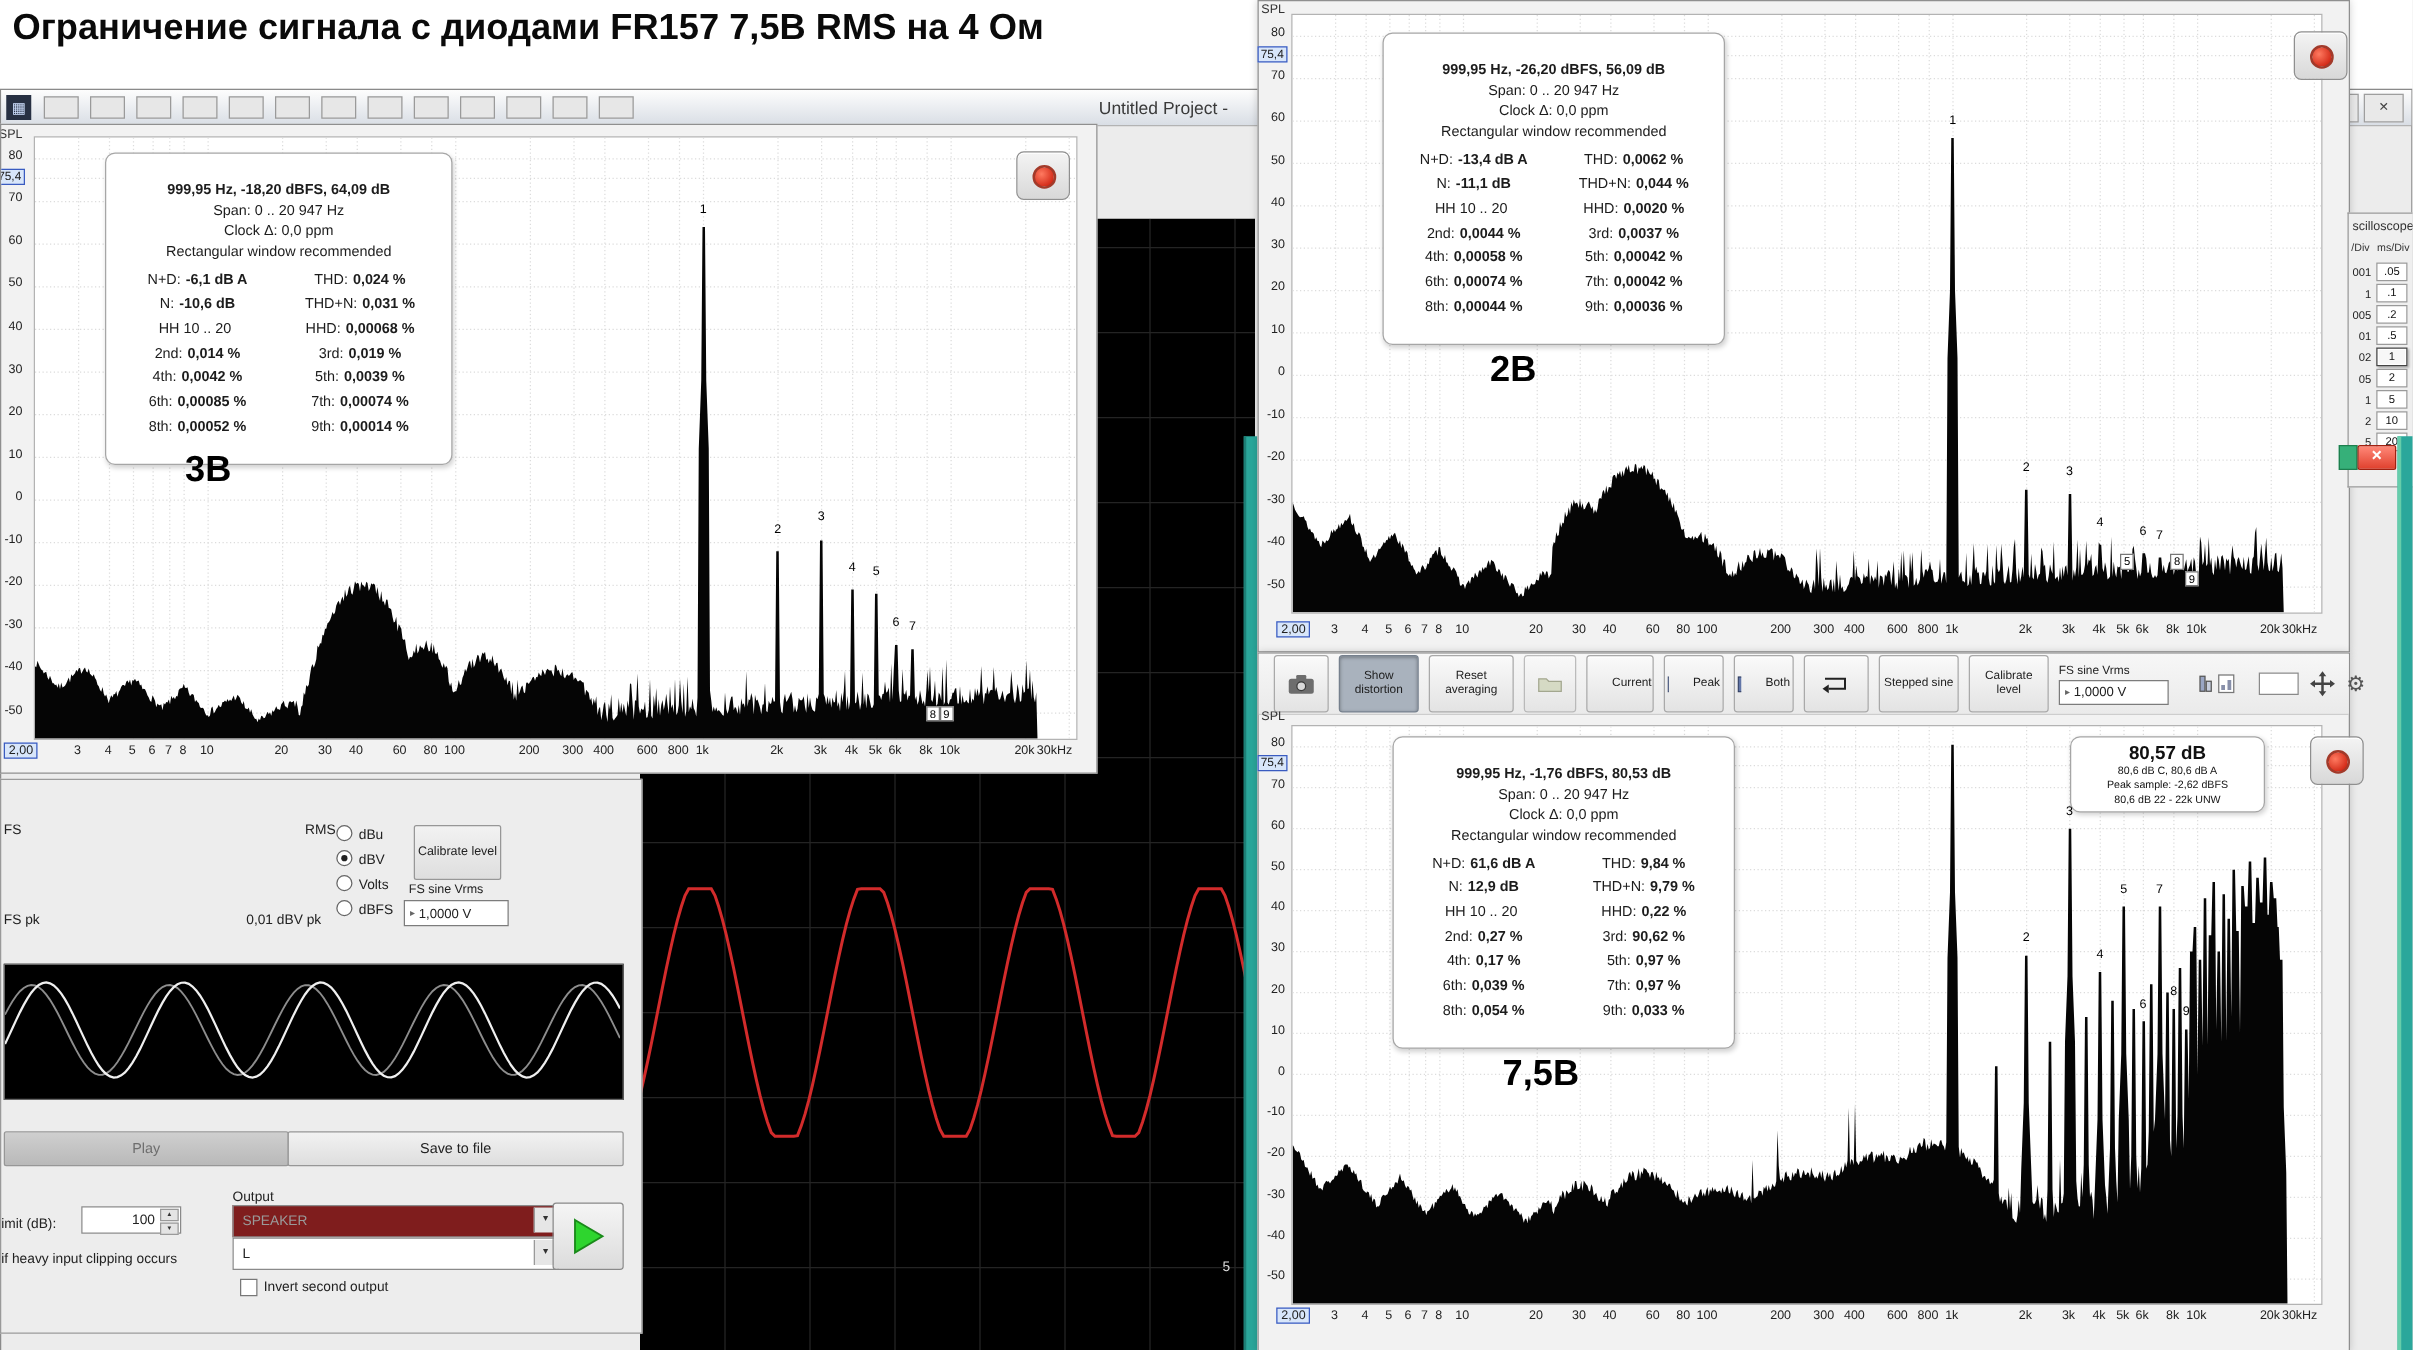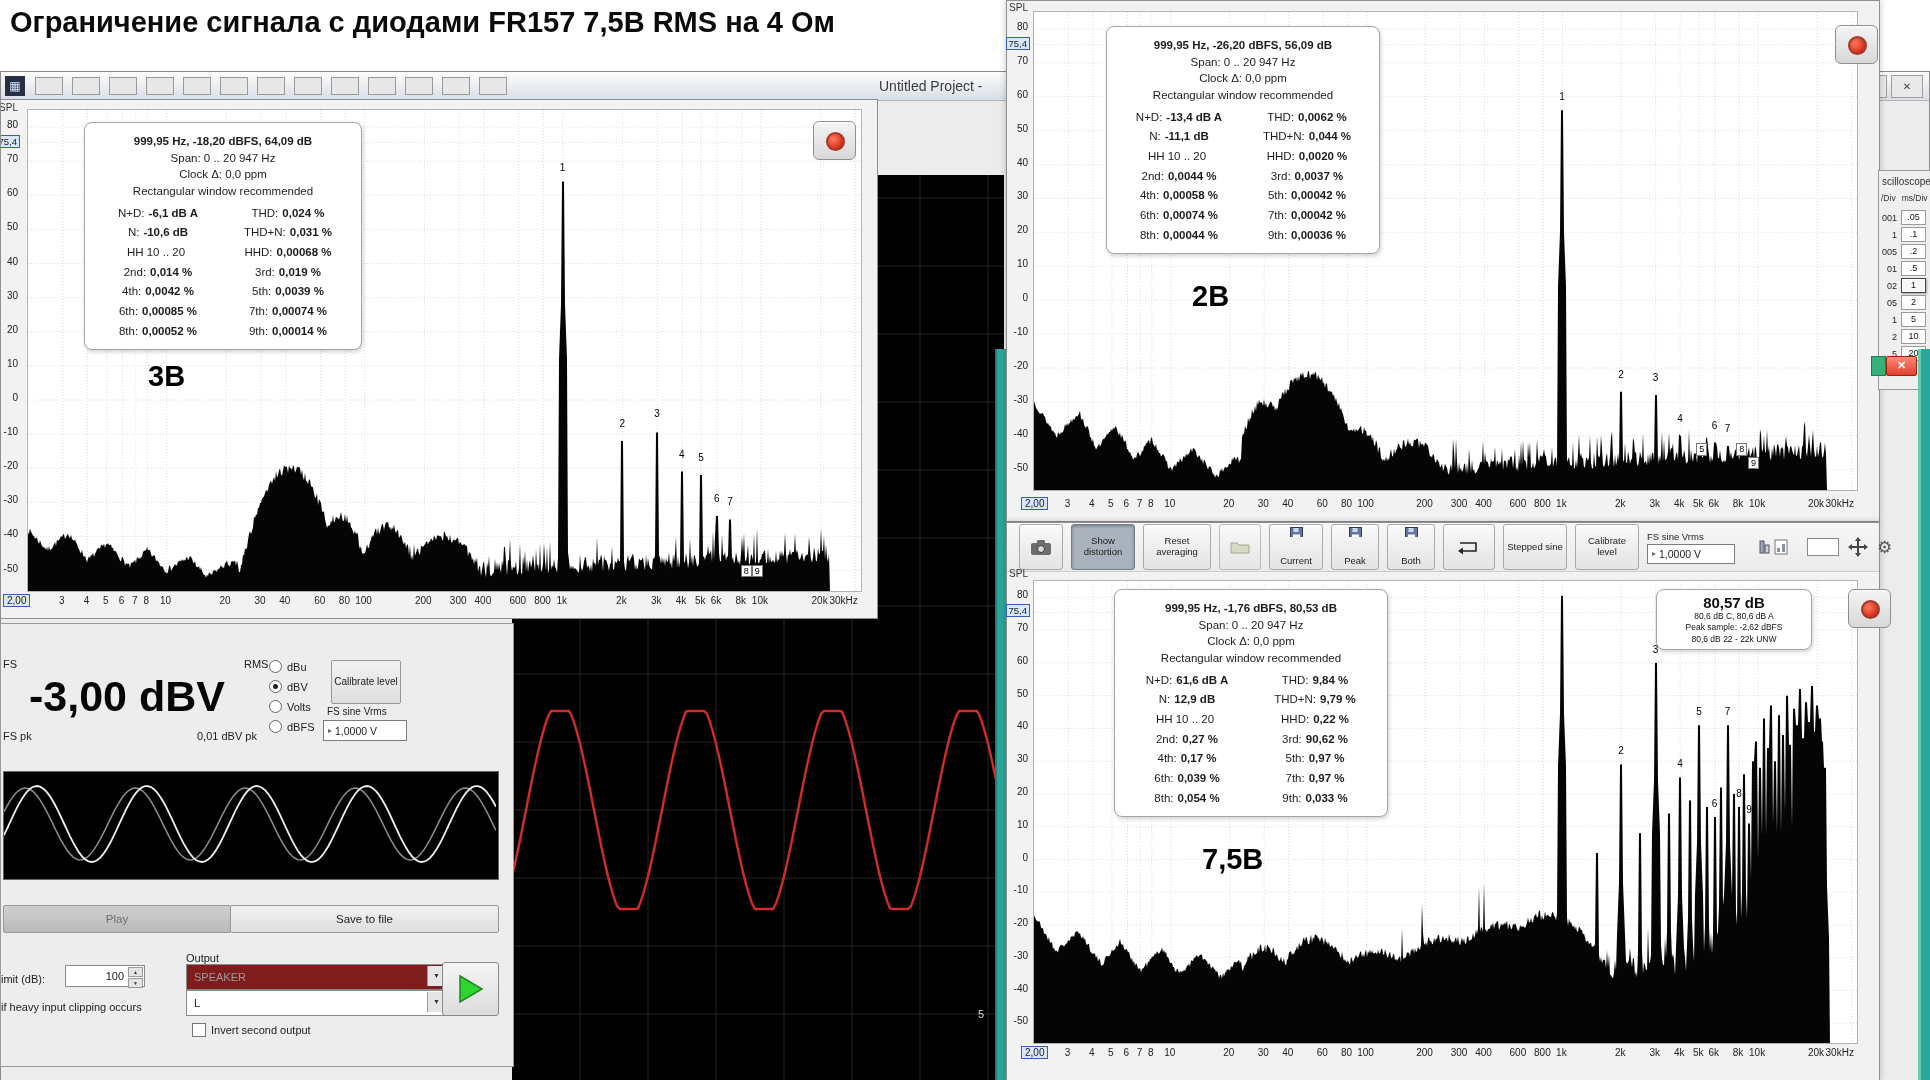--- a/index.html
+++ b/index.html
@@ -50,21 +50,21 @@
   #win-v2 .x-axis{left:26px;top:494px;width:823px;height:20px}
   #win-v75 .x-axis{left:26px;top:521px;width:823px;height:20px}
   .xtick{position:absolute;top:3px;transform:translateX(-50%);white-space:nowrap}
   .xtick.last{transform:translateX(-88%)}
   .xstart{position:absolute;top:2px;border:1px solid #3a5bc0;background:#d8e6fa;padding:0 3px;font-size:10px}
   #win-v3 .xstart{left:-24px}#win-v2 .xstart,#win-v75 .xstart{left:-12px}
   .pk{position:absolute;font-size:10px;color:#000;white-space:nowrap}
   .pk.boxed{background:#fff;border:1px solid #777;font-size:9px;padding:0 2px;line-height:1.15}
   
   .infobox{position:absolute;background:#fff;border:1px solid #a6a6a6;border-radius:8px;box-shadow:1px 2px 4px rgba(0,0,0,.18);
-           padding:10px 8px;font-size:11.5px;line-height:1.45;text-align:center;color:#1c1c1c}
+           padding:21px 8px;font-size:11.5px;line-height:1.45;text-align:center;color:#1c1c1c}
   .ib-head{font-weight:700;white-space:nowrap}
   .ib-line{white-space:nowrap}
   .ib-rows{display:grid;grid-template-columns:1fr 1fr;row-gap:3px;margin-top:5px}
   .ib-cell{white-space:nowrap}
   .ib-cell b{margin-left:4px}
   #win-v3 .infobox{left:56px;top:12px;width:260px}
   #win-v2 .infobox{left:72px;top:14px;width:256px}
   #win-v75 .infobox{left:80px;top:8px;width:256px}
   .levelbox{position:absolute;background:#fff;border:1px solid #a6a6a6;border-radius:8px;box-shadow:1px 2px 4px rgba(0,0,0,.18);
             text-align:center;padding:4px 6px;color:#111}
@@ -84,21 +84,21 @@
   #win-v3 .rec-btn{left:812px;top:21px}
   #win-v2 .rec-btn{left:828px;top:24px}
   #rec-v75{left:1848px;top:589px}
   
   .an-toolbar{position:absolute;left:0;top:0;right:0;height:48px;display:flex;align-items:center;gap:8px;padding-left:12px;
               background:linear-gradient(#f7f7f7,#eaeaea);border-bottom:1px solid #cdcdcd}
   .tbtn{height:40px;border:1px solid #a9a9a9;border-radius:3px;background:linear-gradient(#fafafa,#e3e3e3);
         display:flex;align-items:center;justify-content:center;text-align:center;font-size:9.5px;line-height:1.15;
         color:#1c1c1c;padding:2px;box-shadow:inset 0 1px 0 #fff;flex:0 0 auto}
   .tbtn.pressed{background:#a9b2bd;border:1px solid #76808d;box-shadow:inset 0 1px 3px rgba(0,0,0,.35)}
-  .tbtn.save{flex-direction:column;gap:19px}
+  .tbtn.save{flex-direction:row;gap:19px}
   .fs-group{width:104px;flex:0 0 auto}
   .fs-label{font-size:9.5px;color:#222;margin-bottom:2px}
   .fs-input{width:78px;height:18px;background:#fff;border:1px solid #7c7c7c;display:flex;align-items:center;gap:3px;
             font-size:10.5px;padding:0 4px}
   .fs-flag{font-size:8px;color:#666}
   .whitebox{width:30px;height:16px;background:#fff;border:1px solid #8a8a8a;flex:0 0 auto}
   .gearicon{font-size:17px;color:#555;flex:0 0 auto}
   .moveicon,.meters{flex:0 0 auto;display:flex;align-items:center}
   
   #gen-pan{position:absolute;left:0;top:623px;width:512px;height:442px;background:#ededed;border:1px solid #9a9a9a;overflow:hidden}
@@ -324,21 +324,20 @@
       <span class="xtick" style="left: 713.7px;">8k</span>
       <span class="xtick" style="left: 732.9px;">10k</span>
       <span class="xtick" style="left: 792.6px;">20k</span>
       <span class="xtick last" style="left: 827.4px;">30kHz</span>
     </div>
 </div>
 
 <div id="gen-pan">
   <span id="gen-fs">FS</span>
   <span id="gen-rms">RMS</span>
-  <div id="gen-level">-3,00 dBV</div>
   <span id="gen-fspk">FS pk</span>
   <span id="gen-fspkv">0,01 dBV pk</span>
   <div id="gen-units">
       <div class="radio-item"><span class="rb"></span><span>dBu</span></div>
       <div class="radio-item"><span class="rb sel"></span><span>dBV</span></div>
       <div class="radio-item"><span class="rb"></span><span>Volts</span></div>
       <div class="radio-item"><span class="rb"></span><span>dBFS</span></div>
     </div>
   <div id="gen-cal" class="gbtn">Calibrate level</div>
   <div id="gen-fs-sine-label">FS sine Vrms</div>

